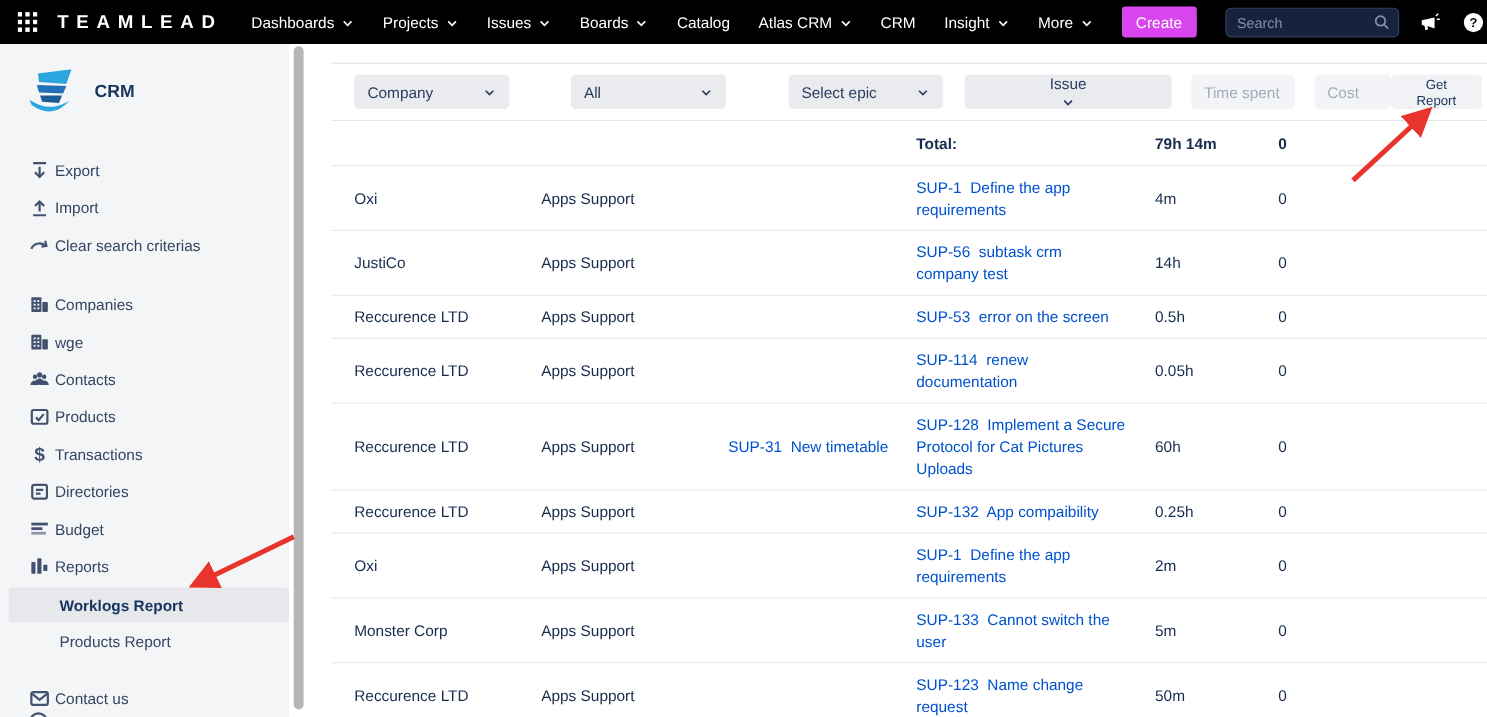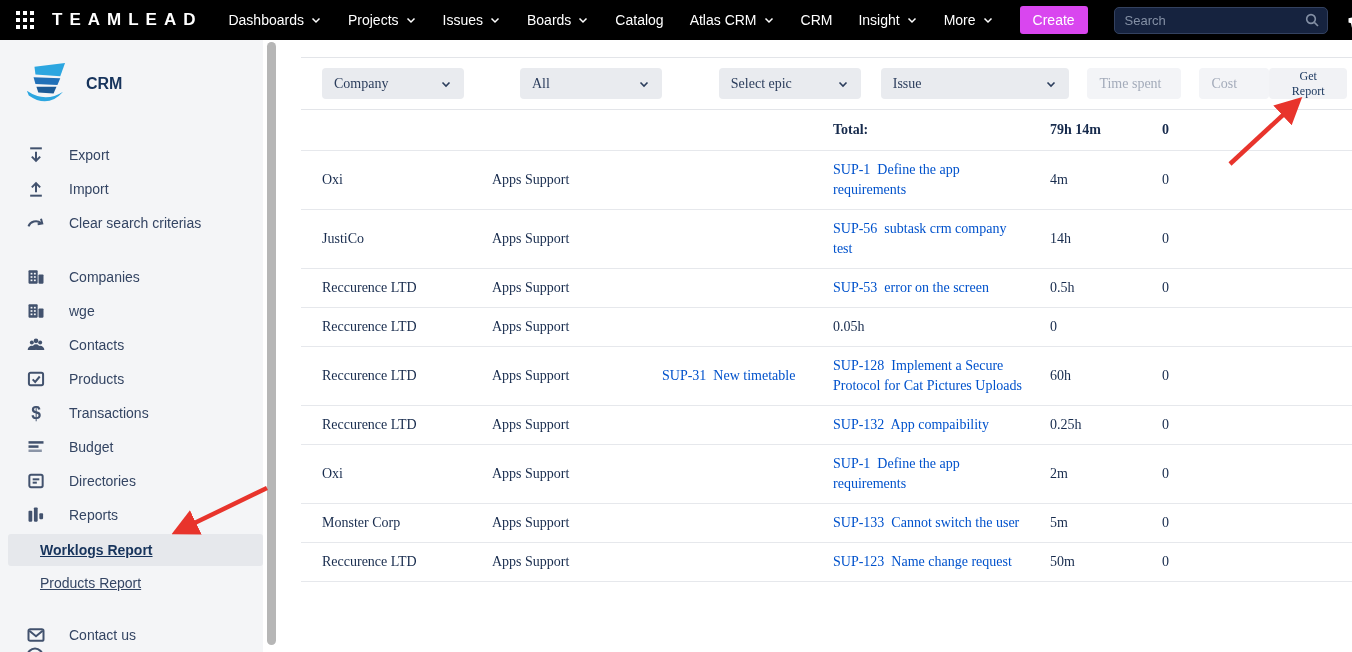--- a/index.html
+++ b/index.html
@@ -4,61 +4,61 @@
 <style>
   * { margin:0; padding:0; box-sizing:border-box; }
   html,body { width:1352px; height:652px; overflow:hidden; background:#fff;
     font-family:"Liberation Sans", sans-serif; }
   
   .topnav { height:40px; background:#000; display:flex; align-items:center;
     color:#fff; font-size:14px; padding:0 18px 0 16px; position:relative; z-index:2; }
   .grid-btn { width:22px; height:22px; display:flex; align-items:center; justify-content:center; cursor:pointer; }
   .brand { font-size:17px; font-weight:600; letter-spacing:7px; margin:0 20px 0 18px; white-space:nowrap; }
   .topnav-menu { display:flex; align-items:center; gap:26px; margin-left:6px; }
-  .nav-item { display:flex; align-items:flex-start; gap:6px; cursor:pointer; white-space:nowrap; }
+  .nav-item { display:flex; align-items:center; gap:6px; cursor:pointer; white-space:nowrap; }
   .nav-item svg { margin-top:2px; }
   .create-btn { background:#d946ef; color:#fff; border:none; border-radius:3px;
     font-size:14px; font-weight:500; padding:6px 13px; margin-left:26px; cursor:pointer;
     font-family:inherit; }
   .search-wrap { margin-left:26px; position:relative; }
-  .search-input { width:214px; height:27px; background:#16233f; border:1px solid #33415f;
+  .search-input { width:158px; height:27px; background:#16233f; border:1px solid #33415f;
     border-radius:5px; color:#c7cede; font-size:13px; padding:0 30px 0 10px; outline:none;
     font-family:inherit; }
   .search-input::placeholder { color:#8490a5; }
   .search-icon { position:absolute; right:8px; top:5px; }
   .top-icons { display:flex; align-items:center; gap:19px; margin-left:18px; }
   .top-icons .ticon { cursor:pointer; display:flex; align-items:center; }
   
   .app { display:flex; height:612px; position:relative; }
   .sidebar { width:263px; background:#f4f5f7; padding-top:18px; color:#344563;
     font-size:14px; flex-shrink:0; position:relative; }
   .scroll-strip { width:18px; background:#fff; position:relative; flex-shrink:0; }
   .scroll-thumb { position:absolute; left:4px; top:2px; width:9px; height:603px;
     background:#b6b6b6; border-radius:5px; }
-  .content { flex:1; background:#fff; overflow:hidden;font-family:Liberation Serif, serif; }
+  .content { flex:1; background:#fff; overflow:hidden; }
   
   .logo-row { display:flex; align-items:center; gap:18px; padding-left:22px; height:52px; }
   .logo-title { font-size:16px; font-weight:bold; color:#17345c; }
   .side-list { margin-top:28px; }
-  .side-item { display:flex; align-items:center; gap:23px; height:34px; padding-left:25px; cursor:pointer; }
+  .side-item { display:flex; align-items:center; gap:4px; height:34px; padding-left:25px; cursor:pointer; }
   .side-item .ic { width:21px; display:flex; justify-content:center; }
   .side-sub { margin-top:2px; }
-  .sub-item { height:32px; display:flex; align-items:center; padding-left:32px;
-    margin:1px 0 1px 8px; border-radius:3px; cursor:pointer;text-decoration:underline; }
+  .sub-item { height:32px; display:flex; align-items:center; padding-left:46px;
+    margin:1px 0 1px 8px; border-radius:3px; cursor:pointer; }
   .sub-item.active { background:#e6e8ec; font-weight:bold; color:#17345c; }
   .gap20 { height:20px; } .gap18 { height:18px; }
   .partial-icon { position:absolute; left:25px; bottom:-14px; }
   
   .report { margin-left:20px; }
   .filter-bar { display:flex; align-items:center; margin-top:17px; height:53px;
     border-top:1px solid #e3e5e9; border-bottom:1px solid #e3e5e9; padding-left:21px; }
   .drop { height:31px; background:#e9ebef; border:none; border-radius:4px; color:#2b3d5c;
     font-size:14px; display:flex; align-items:center; justify-content:space-between;
     padding:0 12px; cursor:pointer; font-family:inherit; }
-  .w150 { width:150px; } .w200 { width:200px; }
+  .w150 { width:150px; } .w200 { width:200px;flex-direction:column; }
   .ghost-input { height:31px; background:#f3f4f7; border:none; border-radius:4px;
     font-size:14px; color:#2b3d5c; padding:0 12px; font-family:inherit; }
   .ghost-input::placeholder { color:#a3abba; }
   .get-report { height:31px; background:#f1f2f5; border:none; border-radius:4px;
     color:#17345c; font-size:12px; padding:0 14px; margin-left:auto; margin-right:5px;
     cursor:pointer; font-family:inherit; }
   .m19 { margin-right:19px; } .m20 { margin-right:20px;margin-left:37px; } .m18 { margin-right:18px; }
   
   .trow { display:grid; grid-template-columns:170px 170px 171px 217px 112px 90px auto;
     padding-left:21px; border-bottom:1px solid #e6e8ec; align-items:center;
@@ -276,37 +276,37 @@
         <div class="side-item">
           <span class="ic">
             <svg width="20" height="20" viewBox="0 0 24 24">
               <text x="12" y="19" font-size="21" font-weight="bold" text-anchor="middle" fill="#42526e" font-family="Liberation Sans, sans-serif">$</text>
             </svg>
           </span>
           <span>Transactions</span>
         </div>
         <div class="side-item">
           <span class="ic">
+            <svg width="20" height="20" viewBox="0 0 24 24" fill="none" stroke="#42526e" stroke-width="2.4">
+              <rect x="4" y="4.5" width="16" height="15" rx="2"></rect>
+              <path d="M8 10 h8"></path>
+              <path d="M8 14 h5"></path>
+            </svg>
+          </span>
+          <span>Directories</span>
+        </div>
+        <div class="side-item">
+          <span class="ic">
             <svg width="20" height="20" viewBox="0 0 24 24" fill="#42526e">
               <rect x="3" y="5" width="18" height="3"></rect>
               <rect x="3" y="10" width="12" height="3"></rect>
               <rect x="3" y="15" width="16" height="3" fill="#8b95a7"></rect>
             </svg>
           </span>
           <span>Budget</span>
-        </div>
-        <div class="side-item">
-          <span class="ic">
-            <svg width="20" height="20" viewBox="0 0 24 24" fill="none" stroke="#42526e" stroke-width="2.4">
-              <rect x="4" y="4.5" width="16" height="15" rx="2"></rect>
-              <path d="M8 10 h8"></path>
-              <path d="M8 14 h5"></path>
-            </svg>
-          </span>
-          <span>Directories</span>
         </div>
         <div class="side-item">
           <span class="ic">
             <svg width="20" height="20" viewBox="0 0 24 24" fill="#42526e">
               <rect x="3" y="7" width="4.5" height="13" rx="1"></rect>
               <rect x="9.5" y="3" width="4.5" height="17" rx="1"></rect>
               <rect x="16" y="10" width="4.5" height="7" rx="1"></rect>
             </svg>
           </span>
           <span>Reports</span>
@@ -410,20 +410,21 @@
             <div class="cell"></div>
             <div class="cell link issue">SUP-53  error on the screen</div>
             <div class="cell">0.5h</div>
             <div class="cell">0</div>
             <div class="cell"></div>
           </div>
           <div class="trow">
             <div class="cell">Reccurence LTD</div>
             <div class="cell">Apps Support</div>
             <div class="cell"></div>
+            <div class="cell link issue">SUP-114  renew documentation</div>
             <div class="cell">0.05h</div>
             <div class="cell">0</div>
             <div class="cell"></div>
           </div>
           <div class="trow">
             <div class="cell">Reccurence LTD</div>
             <div class="cell">Apps Support</div>
             <div class="cell link">SUP-31  New timetable</div>
             <div class="cell link issue">SUP-128  Implement a Secure Protocol for Cat Pictures Uploads</div>
             <div class="cell">60h</div>

